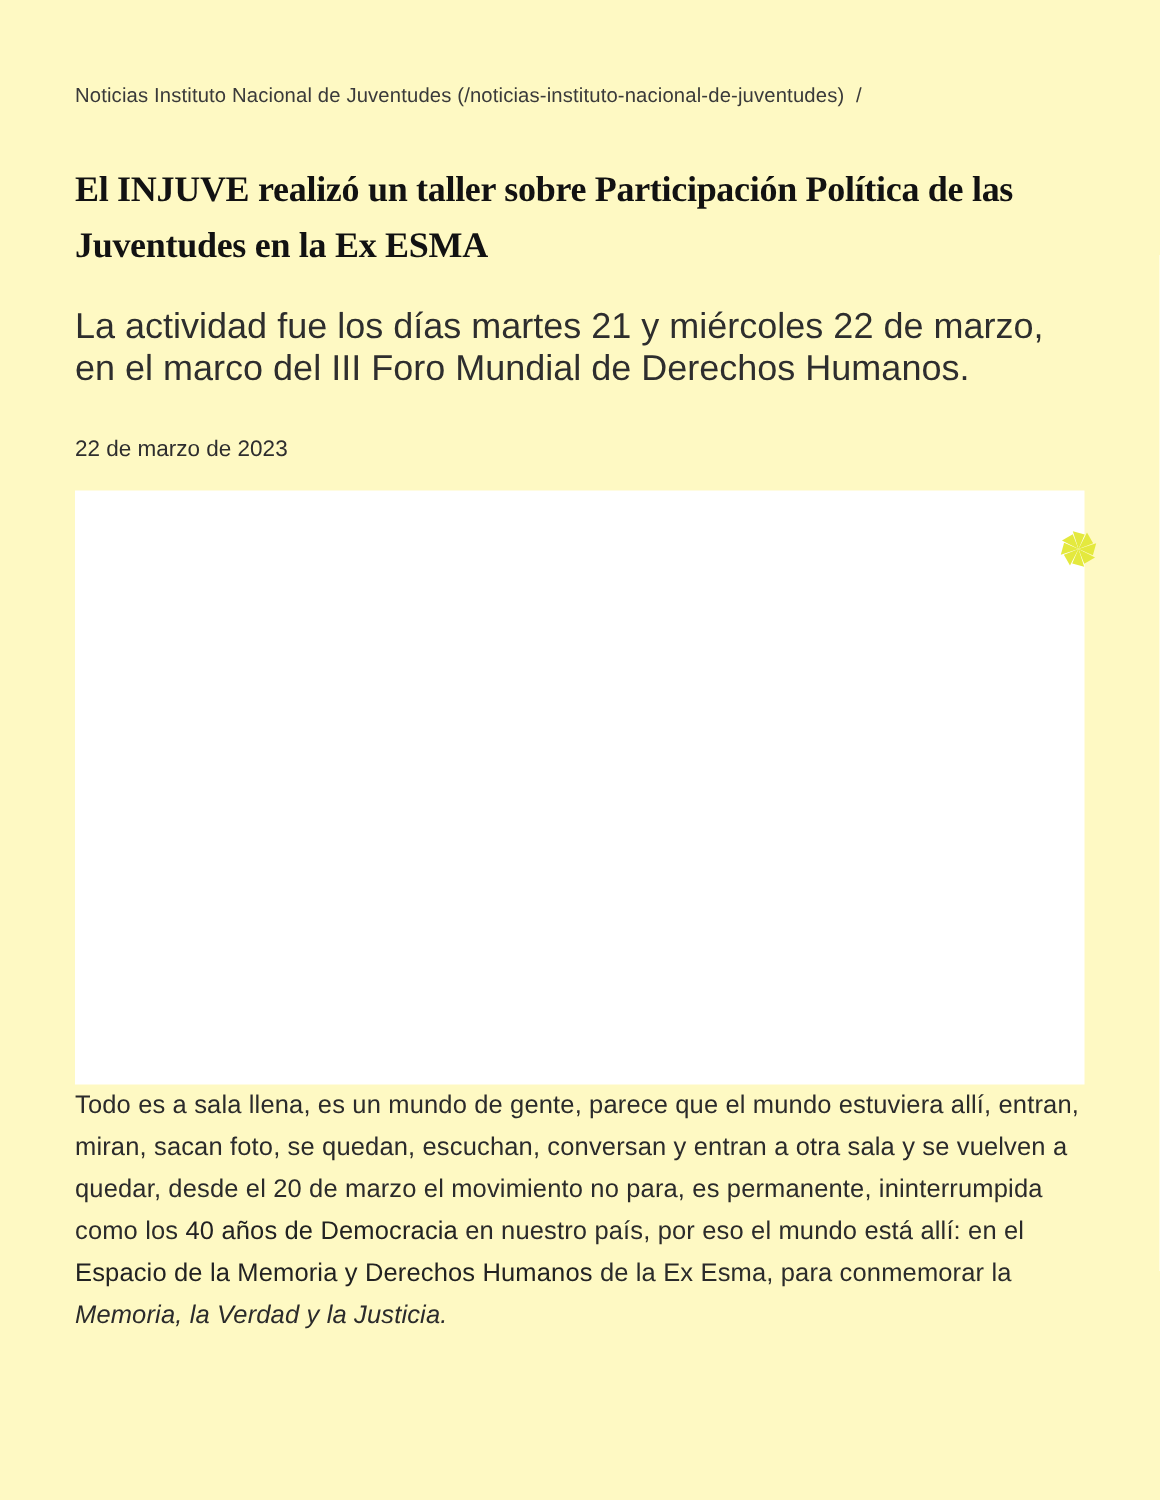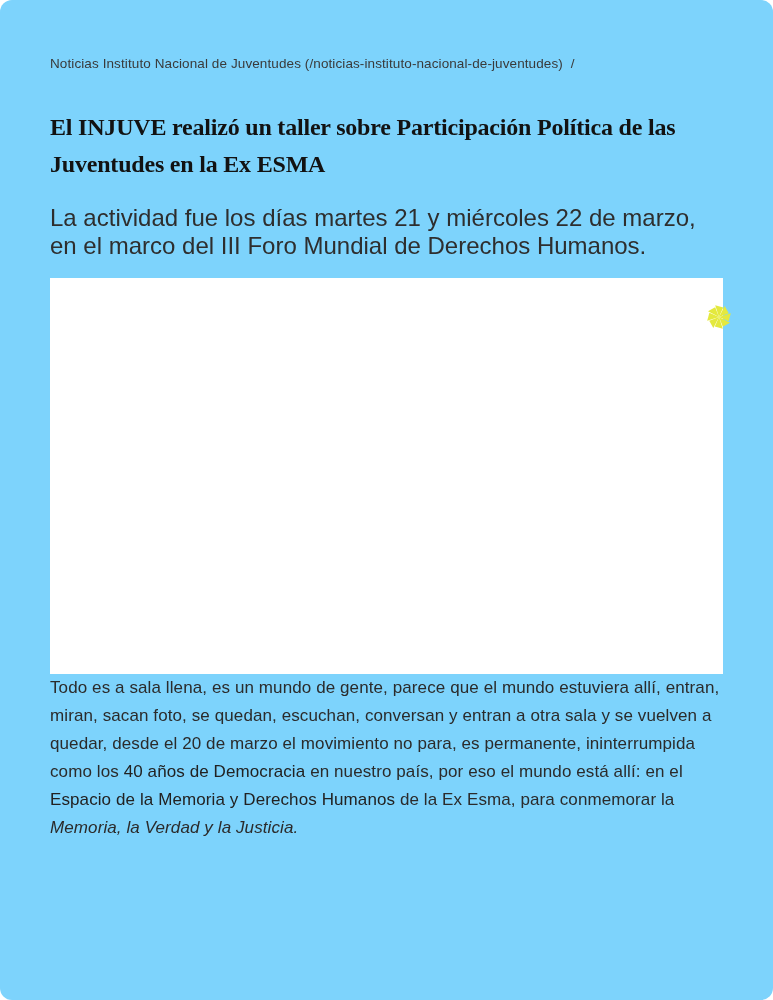--- a/index.html
+++ b/index.html
@@ -2,25 +2,24 @@
 <html lang="es"><head>
 <meta charset="utf-8">
 <style>
   * { margin: 0; padding: 0; box-sizing: border-box; }
   html, body { background: #ffffff; }
   .page {
     position: relative;
     width: 773px;
     height: 1000px;
     margin: 0 auto;
-    background: #7dd3fc;
+    background: #fef9c3;
     font-family: "Liberation Sans", sans-serif;
     color: #2b2b2b;
     overflow: hidden;
-    border-radius: 12px;
   }
   .content {
     padding: 55px 50px 0 50px;
   }
   .breadcrumb {
     font-size: 13.5px;
     line-height: 17px;
     color: #3a3a3a;
     letter-spacing: 0.1px;
   }
@@ -84,20 +83,21 @@
 
     <nav class="breadcrumb">
       <a href="#">Noticias Instituto Nacional de Juventudes (/noticias-instituto-nacional-de-juventudes)</a>
       <span class="sep">/</span>
     </nav>
 
     <h1 class="title">El INJUVE realizó un taller sobre Participación Política de las Juventudes en la Ex ESMA</h1>
 
     <p class="subtitle">La actividad fue los días martes 21 y miércoles 22 de marzo, en el marco del III Foro Mundial de Derechos Humanos.</p>
 
+    <div class="date">22 de marzo de 2023</div>
 
     <figure class="media">
       <span class="spinner">
         <svg width="32" height="34" viewBox="0 0 32 32" aria-hidden="true">
           <g fill="#e4e93e">
             <path d="M16 16 L12.2 4.2 L20.2 6.4 Z" transform="rotate(0 16 16)"></path>
             <path d="M16 16 L12.2 4.2 L20.2 6.4 Z" transform="rotate(45 16 16)"></path>
             <path d="M16 16 L12.2 4.2 L20.2 6.4 Z" transform="rotate(90 16 16)"></path>
             <path d="M16 16 L12.2 4.2 L20.2 6.4 Z" transform="rotate(135 16 16)"></path>
             <path d="M16 16 L12.2 4.2 L20.2 6.4 Z" transform="rotate(180 16 16)"></path>

